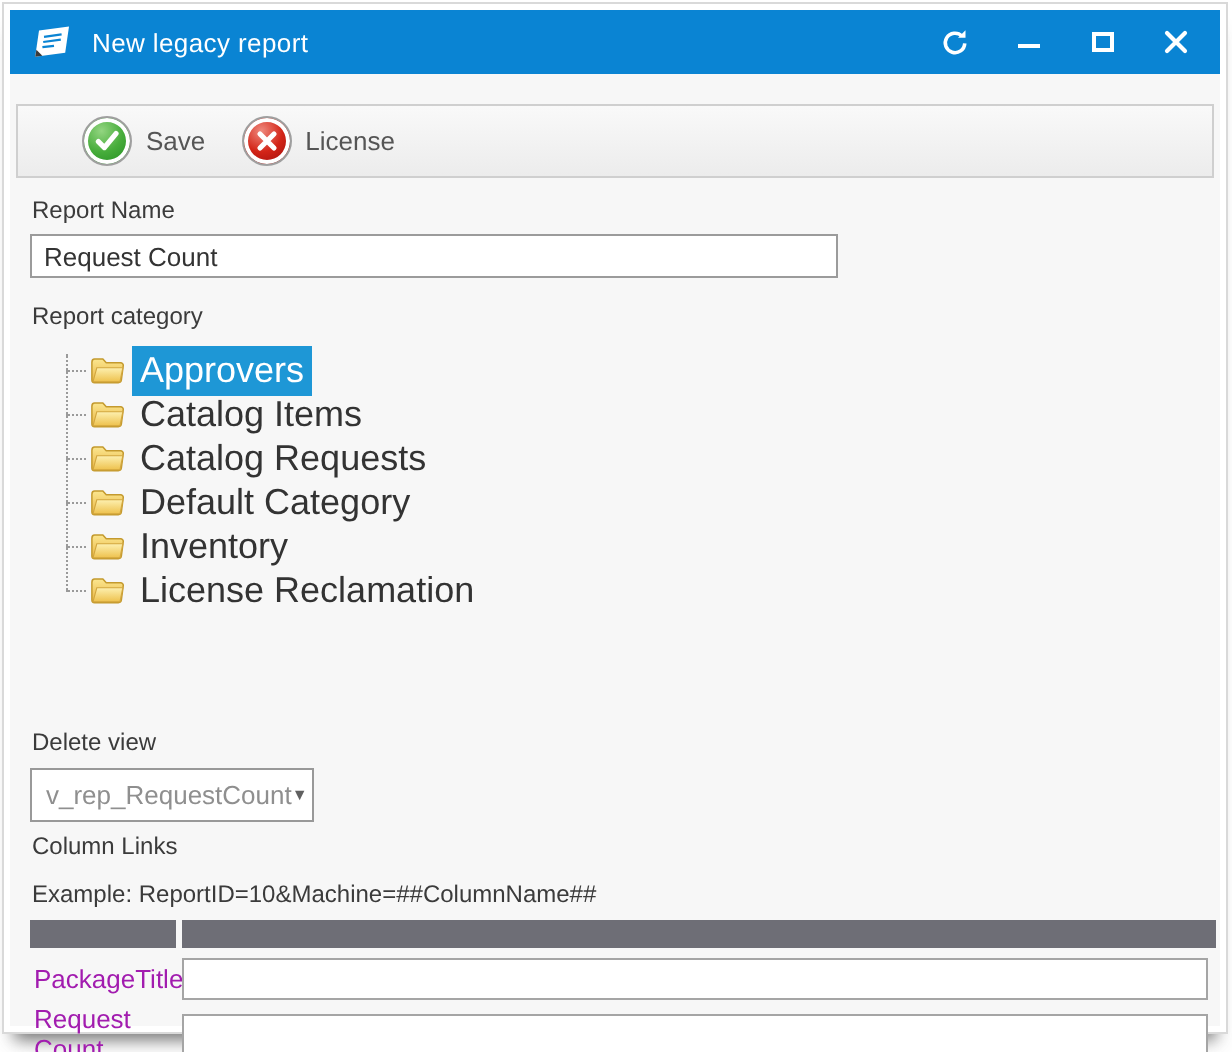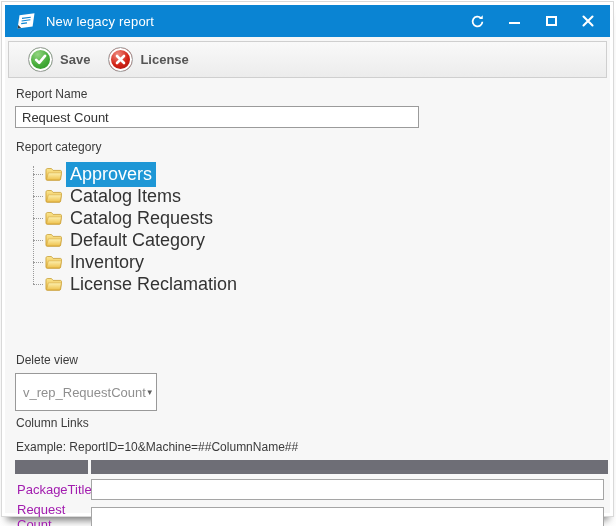--- a/index.html
+++ b/index.html
@@ -21,23 +21,23 @@
   .title-text{ font-size:13px; font-weight:normal; margin-left:9px; flex:1 1 auto;
     letter-spacing:.2px; }
   .win-controls{ display:flex; align-items:center; gap:17px; }
   .win-btn{ width:20px; height:20px; display:flex; align-items:center;
     justify-content:center; cursor:default; }
   .min-glyph{ width:11px; height:2px; background:#fff; margin-top:4px; }
   .max-glyph{ width:11px; height:10px; border:2px solid #fff; }
 
   
   .toolbar{
-    margin:4px 3px 0 3px; height:37px;
+    margin:15px 3px 0 3px; height:37px;
     background:linear-gradient(#f9f9f9,#ececec);
-    border:1px solid #cfcfcf; display:flex; align-items:center; padding:0 10px;font-weight:bold;
+    border:1px solid #cfcfcf; display:flex; align-items:center; padding:0 23px;
   }
   .tool-button{ display:flex; align-items:center; gap:7px; padding:0 9px;
     color:#555; font-size:13px; cursor:default; }
   .btn-circle{ width:25px; height:25px; border-radius:50%;
     border:1px solid #9f9f9f; box-shadow:inset 0 0 0 2px #fff;
     display:flex; align-items:center; justify-content:center; }
   .save-circle{ background:radial-gradient(circle at 38% 28%, #93d581 0%, #47ad3b 48%, #1e8a1e 100%); }
   .delete-circle{ background:radial-gradient(circle at 38% 28%, #ef8a7e 0%, #d32417 48%, #970b0b 100%); }
 
   
@@ -58,21 +58,21 @@
     cursor:default; }
   .tree-item::before{ content:""; width:10px; border-top:1px dotted #9a9a9a;
     margin-right:2px; flex:0 0 auto; }
   .folder{ width:17px; height:14px; flex:0 0 auto; }
   .tree-label{ margin-left:4px; padding:2px 4px; font-size:18px; color:#333; }
   .tree-item.selected .tree-label{ background:#1e97d6; color:#fff; }
 
   
   .view-label{ margin:58px 0 6px 3px; }
   .dropdown{
-    margin-left:2px; width:142px; height:38px; background:#fff;
+    margin-left:2px; width:142px; height:27px; background:#fff;
     border:1px solid #999; display:flex; align-items:center;
     justify-content:space-between; padding:0 7px; cursor:default;
   }
   .dropdown-value{ font-size:13px; color:#8f8f8f; }
   .dropdown-arrow{ font-size:8px; color:#606060; }
 
   .links-label{ margin:5px 0 0 3px; }
   .example-text{ margin:10px 0 6px 3px; }
 
   

